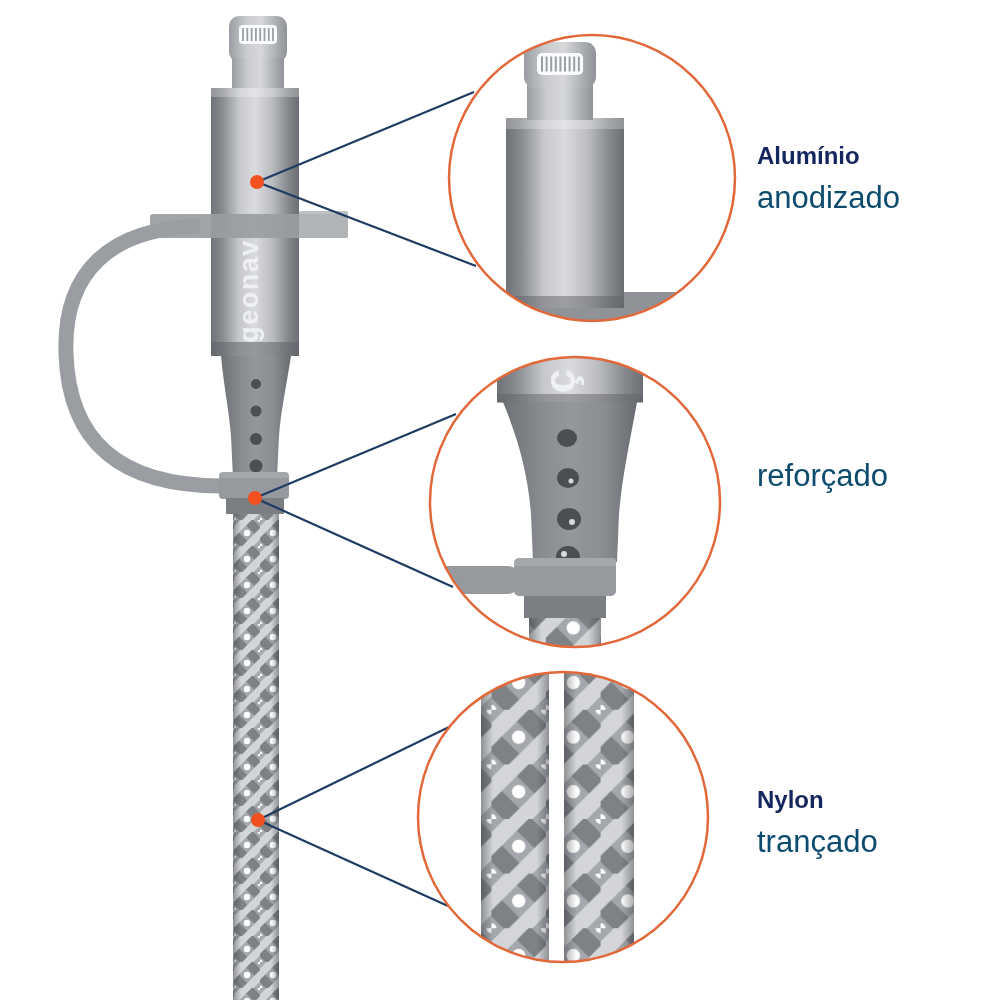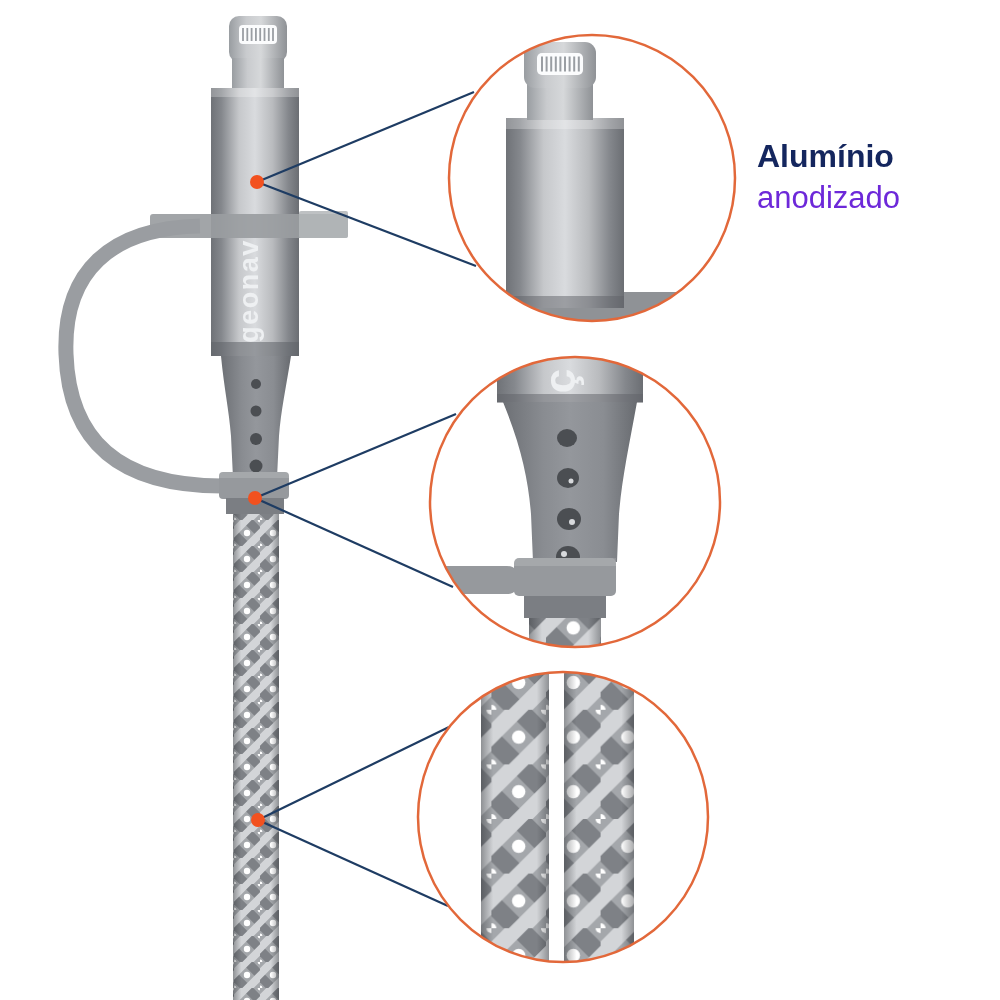--- a/index.html
+++ b/index.html
@@ -22,30 +22,30 @@
     left: 0;
     top: 0;
   }
   .feature-label {
     position: absolute;
     left: 757px;
     display: flex;
     flex-direction: column;
   }
   .feature-title {
-    font-size: 32px;
+    font-size: 24px;
     font-weight: 700;
     color: #14265e;
     line-height: 44px;
     letter-spacing: 0px;
   }
   .feature-subtitle {
     font-size: 31px;
     font-weight: 400;
-    color: #6d28d9;
+    color: #0c4a6e;
     line-height: 40px;
   }
   .label-aluminio { top: 134px; }
   .label-silicone { top: 456px; }
   .label-nylon    { top: 778px; }
 </style>
 </head>
 <body>
 
 <div class="stage">
@@ -255,15 +255,20 @@
     <circle cx="255" cy="498" r="7"></circle>
     <circle cx="258" cy="820" r="7"></circle>
   </g>
 </svg>
 
   <div class="feature-label label-aluminio">
     <span class="feature-title">Alumínio</span>
     <span class="feature-subtitle">anodizado</span>
   </div>
   <div class="feature-label label-silicone">
+    <span class="feature-subtitle">reforçado</span>
   </div>
+  <div class="feature-label label-nylon">
+    <span class="feature-title">Nylon</span>
+    <span class="feature-subtitle">trançado</span>
+  </div>
 
 </div>
 
 </body></html>

